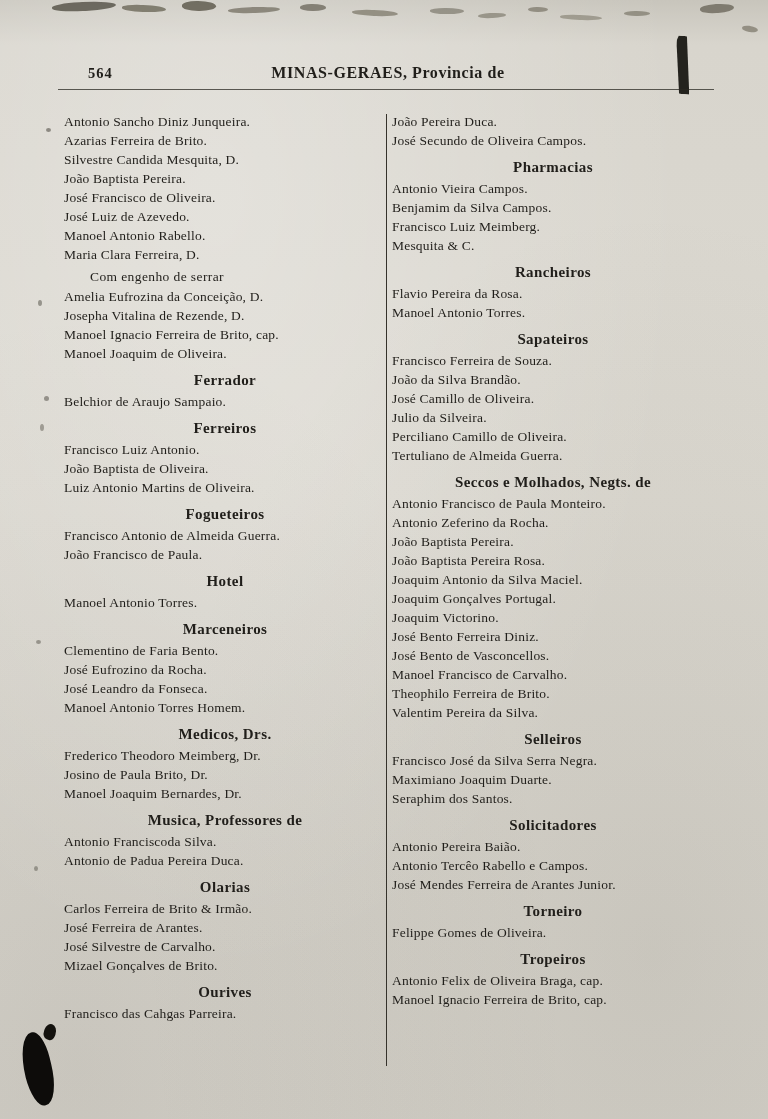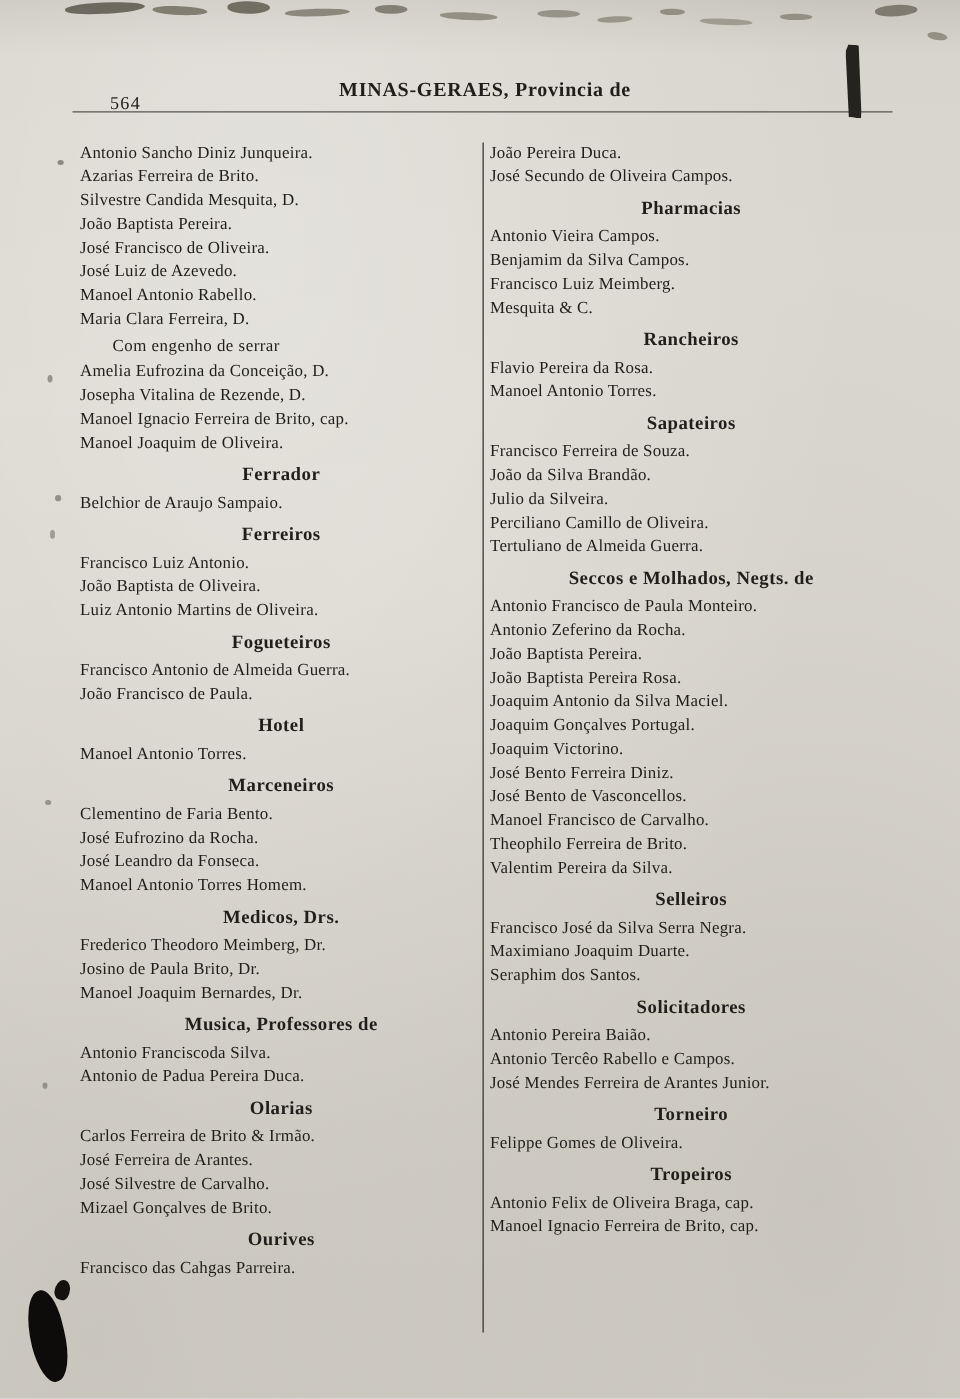--- a/index.html
+++ b/index.html
@@ -14,22 +14,22 @@
       linear-gradient(180deg, #c8c5bc 0%, #d8d5cd 4%, #dcd9d1 45%, #d6d3cb 100%);
     font-family: "Liberation Serif", "DejaVu Serif", serif;
     color: #201e1a;
   }
   .running-head {
     position: absolute; top: 64px; left: 60px; right: 52px;
     text-align: center; font-weight: bold; font-size: 16px;
     letter-spacing: .6px;
   }
   .page-number {
-    position: absolute; left: 28px; top: 11px;
-    font-size: 14.5px; font-weight: normal; letter-spacing: 1px;
+    position: absolute; left: 28px; top: 1px;
+    font-size: 14.5px; font-weight: bold; letter-spacing: 1px;
   }
   .head-rule {
     position: absolute; top: 89px; left: 58px; width: 656px; height: 1px;
     background: rgba(42,40,34,.75);
   }
   .divider {
     position: absolute; left: 386px; top: 114px; width: 1px; height: 952px;
     background: #35322b;
   }
   .column { position: absolute; top: 112px; width: 322px; }
@@ -184,20 +184,21 @@
     </div>
     <div class="section">
       <div class="section-heading">Rancheiros</div>
       <div class="entry">Flavio Pereira da Rosa.</div>
       <div class="entry">Manoel Antonio Torres.</div>
     </div>
     <div class="section">
       <div class="section-heading">Sapateiros</div>
       <div class="entry">Francisco Ferreira de Souza.</div>
       <div class="entry">João da Silva Brandão.</div>
+      <div class="entry">José Camillo de Oliveira.</div>
       <div class="entry">Julio da Silveira.</div>
       <div class="entry">Perciliano Camillo de Oliveira.</div>
       <div class="entry">Tertuliano de Almeida Guerra.</div>
     </div>
     <div class="section">
       <div class="section-heading">Seccos e Molhados, Negts. de</div>
       <div class="entry">Antonio Francisco de Paula Monteiro.</div>
       <div class="entry">Antonio Zeferino da Rocha.</div>
       <div class="entry">João Baptista Pereira.</div>
       <div class="entry">João Baptista Pereira Rosa.</div>

